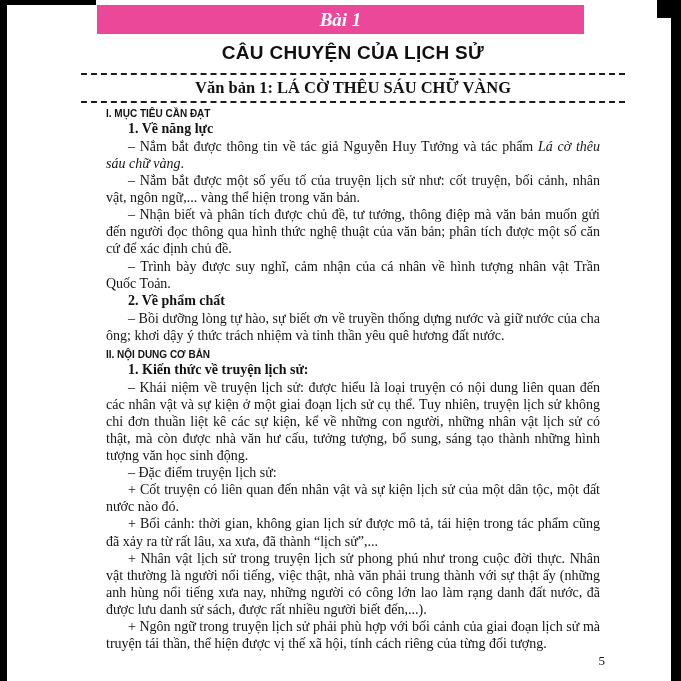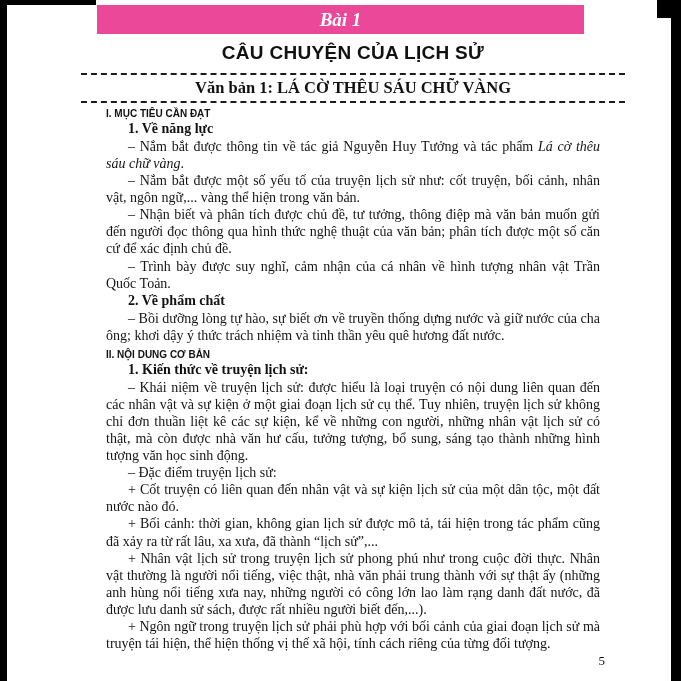--- a/index.html
+++ b/index.html
@@ -118,19 +118,19 @@
     <p class="para">– Bồi dưỡng lòng tự hào, sự biết ơn về truyền thống dựng nước và giữ nước của cha ông; khơi dậy ý thức trách nhiệm và tinh thần yêu quê hương đất nước.</p>
 
     <h3 class="sec">II. NỘI DUNG CƠ BẢN</h3>
 
     <h4 class="sub">1. Kiến thức về truyện lịch sử:</h4>
     <p class="para">– Khái niệm về truyện lịch sử: được hiểu là loại truyện có nội dung liên quan đến các nhân vật và sự kiện ở một giai đoạn lịch sử cụ thể. Tuy nhiên, truyện lịch sử không chỉ đơn thuần liệt kê các sự kiện, kể về những con người, những nhân vật lịch sử có thật, mà còn được nhà văn hư cấu, tưởng tượng, bổ sung, sáng tạo thành những hình tượng văn học sinh động.</p>
     <p class="para">– Đặc điểm truyện lịch sử:</p>
     <p class="para">+ Cốt truyện có liên quan đến nhân vật và sự kiện lịch sử của một dân tộc, một đất nước nào đó.</p>
     <p class="para">+ Bối cảnh: thời gian, không gian lịch sử được mô tả, tái hiện trong tác phẩm cũng đã xảy ra từ rất lâu, xa xưa, đã thành “lịch sử”,...</p>
     <p class="para">+ Nhân vật lịch sử trong truyện lịch sử phong phú như trong cuộc đời thực. Nhân vật thường là người nổi tiếng, việc thật, nhà văn phải trung thành với sự thật ấy (những anh hùng nổi tiếng xưa nay, những người có công lớn lao làm rạng danh đất nước, đã được lưu danh sử sách, được rất nhiều người biết đến,...).</p>
-    <p class="para">+ Ngôn ngữ trong truyện lịch sử phải phù hợp với bối cảnh của giai đoạn lịch sử mà truyện tái hiện, thể hiện thống vị thế xã hội, tính cách riêng của từng đối tượng.</p>
+    <p class="para">+ Ngôn ngữ trong truyện lịch sử phải phù hợp với bối cảnh của giai đoạn lịch sử mà truyện tái thần, thể hiện được vị thế xã hội, tính cách riêng của từng đối tượng.</p>
 
   </div>
 
   <div class="page-number">5</div>
 
 </div>
 
 </body></html>

